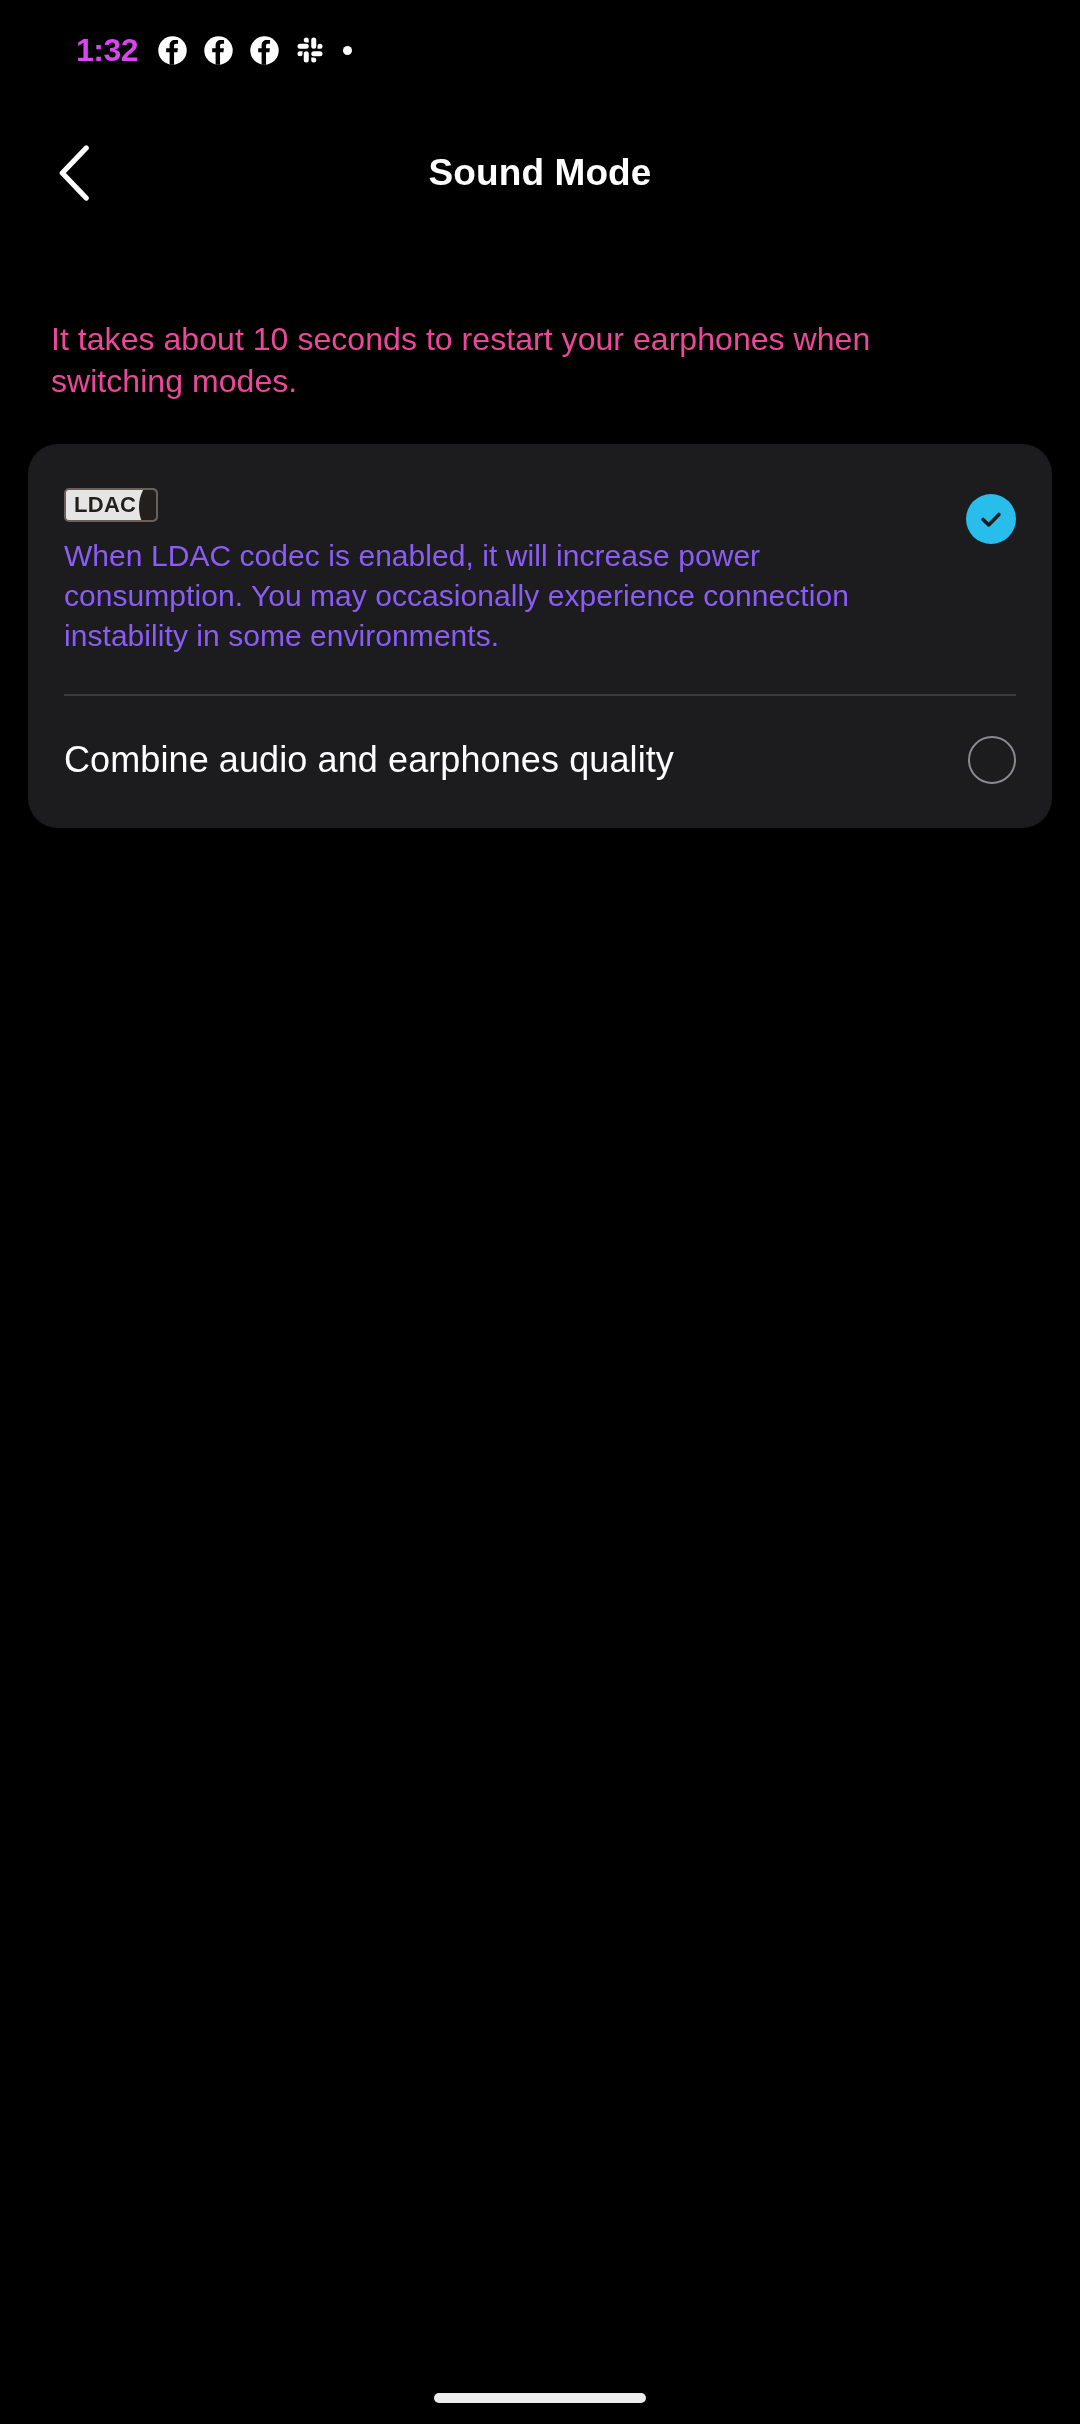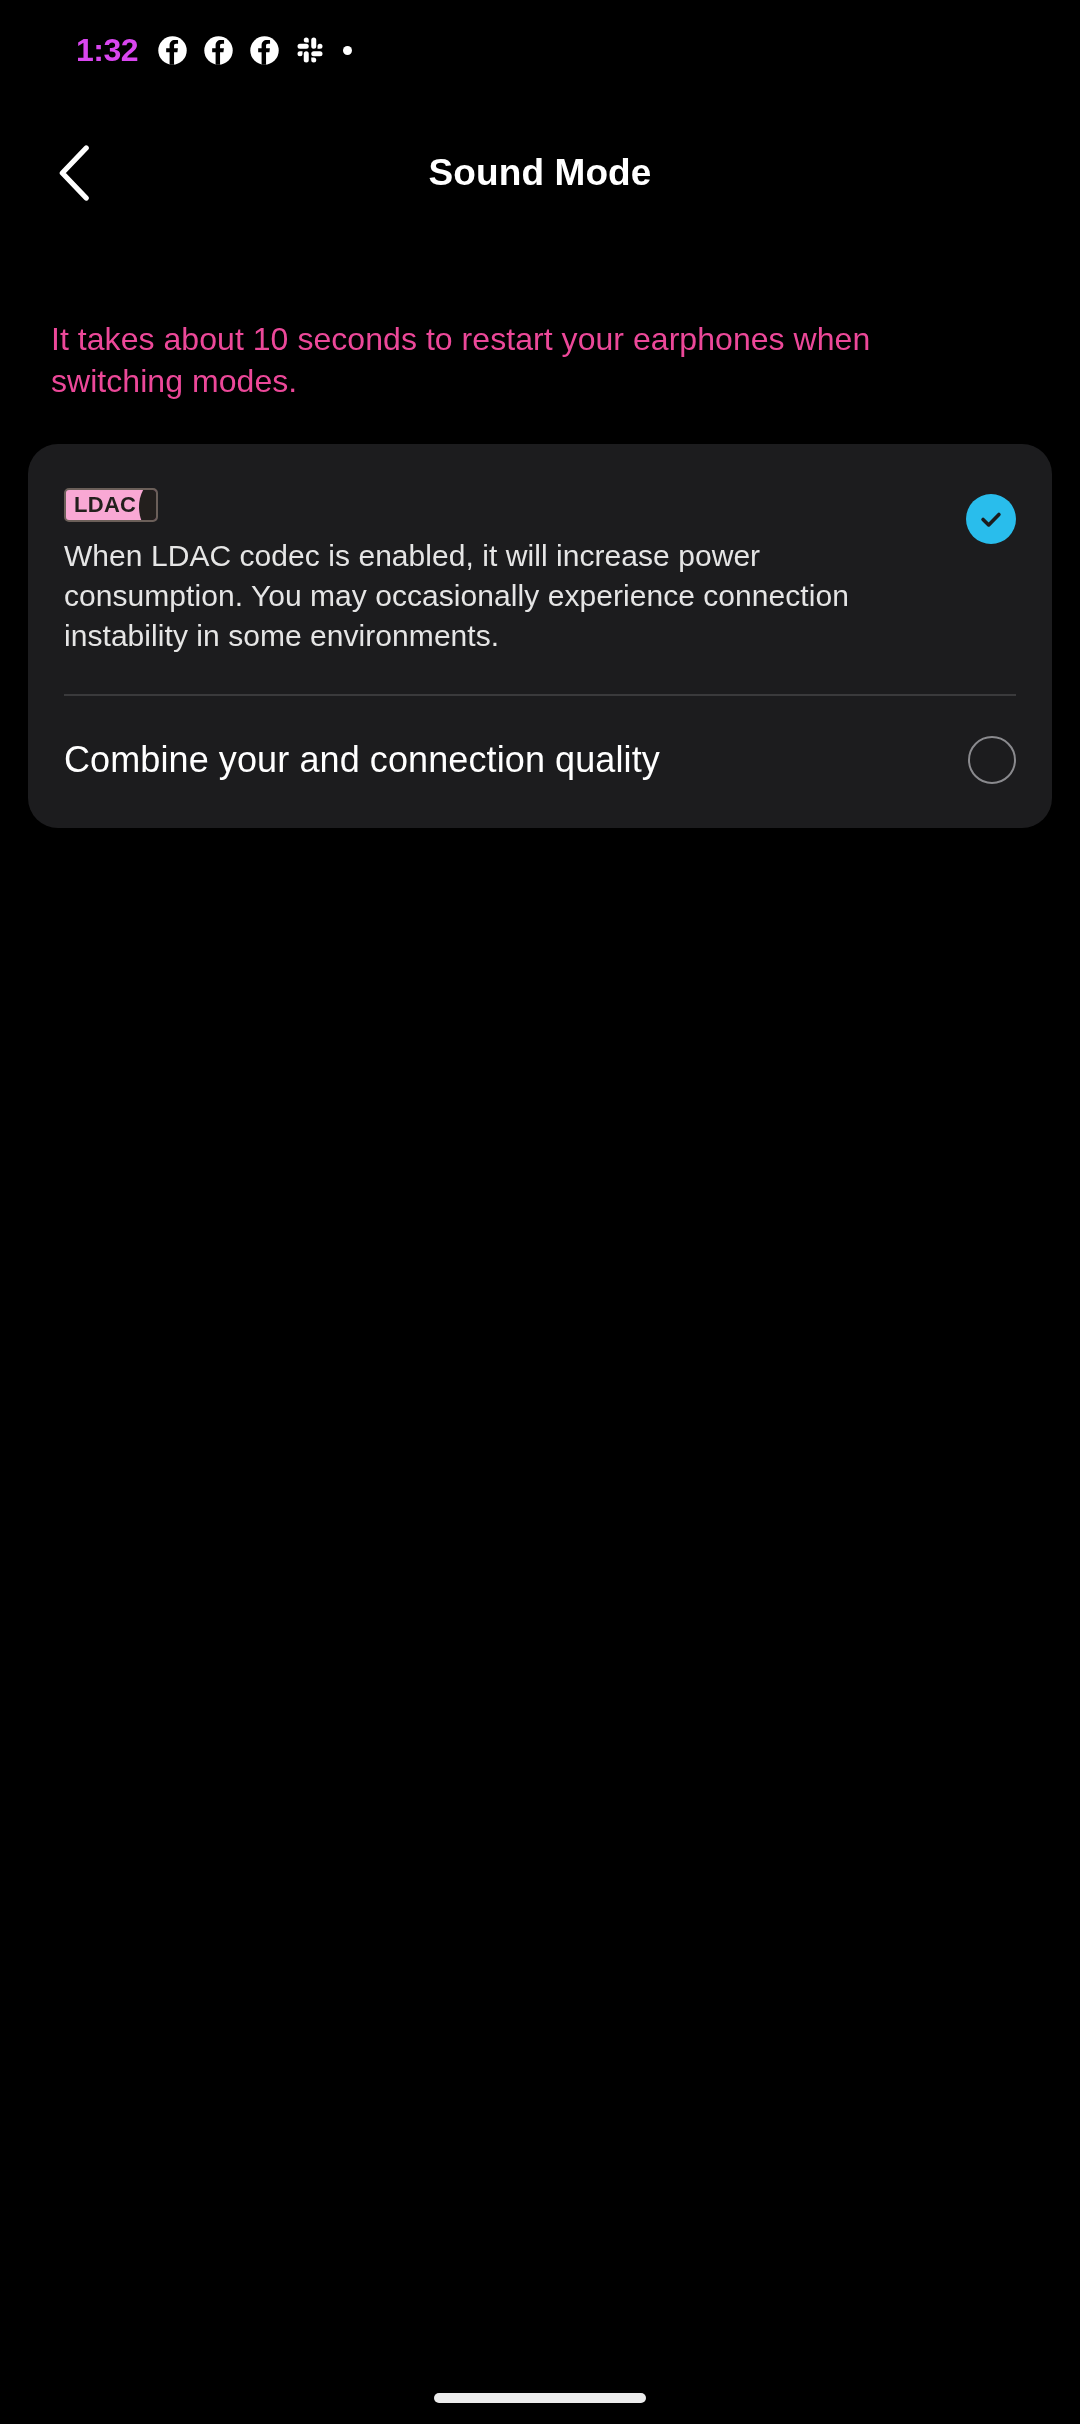--- a/index.html
+++ b/index.html
@@ -152,21 +152,21 @@
     font-weight: 400;
     letter-spacing: 0.1px;
     line-height: 46px;
   }
 
   .ldac-badge {
     display: inline-flex;
     align-items: center;
     justify-content: flex-start;
     position: relative;
-    background: #f9a8d4;
+    background: #e5e5e5;
     border: 2px solid #6b5f59;
     border-radius: 5px;
     height: 34px;
     padding: 0 20px 0 8px;
     overflow: hidden;
   }
 
   .ldac-badge span {
     color: #231f1d;
     font-size: 22px;
@@ -183,21 +183,21 @@
     right: -9px;
     top: -6px;
     width: 26px;
     height: 46px;
     background: #231f1d;
     border-radius: 50% 0 0 50%;
     z-index: 1;
   }
 
   .option-desc {
-    color: #e5e5e5;
+    color: #8b5cf6;
     font-size: 30px;
     line-height: 40px;
     font-weight: 400;
     margin-top: 14px;
     letter-spacing: 0.05px;
     max-width: 890px;
   }
 
   
   .check-circle {
@@ -300,20 +300,20 @@
       <svg width="28" height="28" viewBox="0 0 24 24">
         <path d="M5.2 12.4 10 17.1l8.8-9" fill="none" stroke="#1c1c1e" stroke-width="3.1" stroke-linecap="round" stroke-linejoin="round"></path>
       </svg>
     </div>
   </div>
 
   <div class="divider"></div>
 
   <div class="option-row option-secondary">
     <div class="option-text">
-      <div class="option-title">Combine your and connection quality</div>
+      <div class="option-title">Combine audio and earphones quality</div>
     </div>
     <div class="radio-empty"></div>
   </div>
 
 </div>
 
 <div class="home-indicator"></div>
 
 </body></html>

